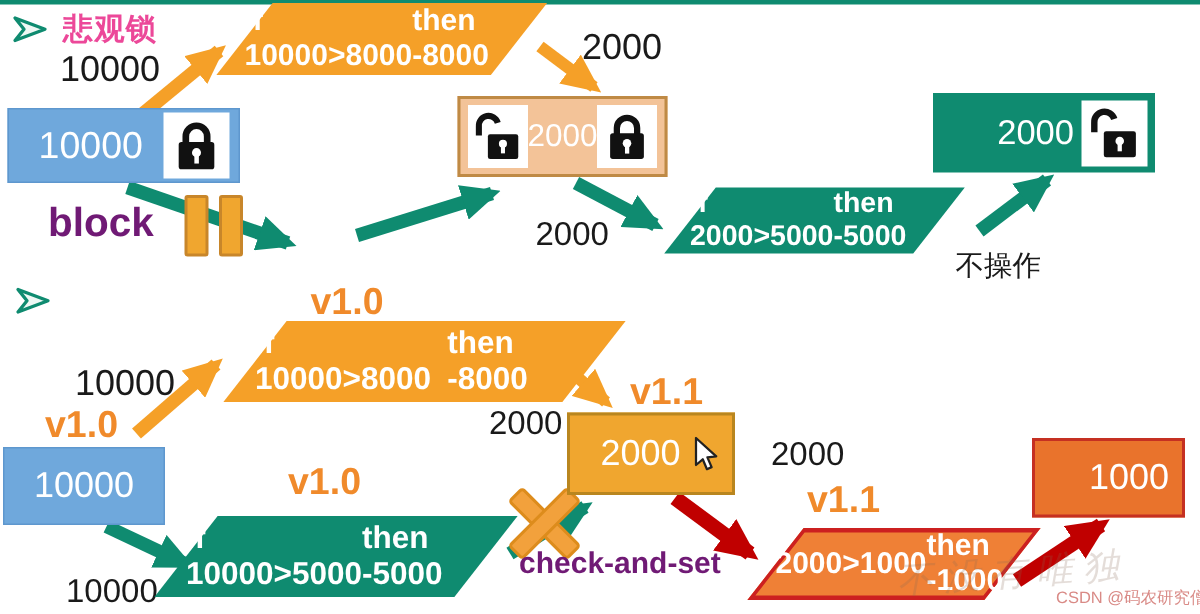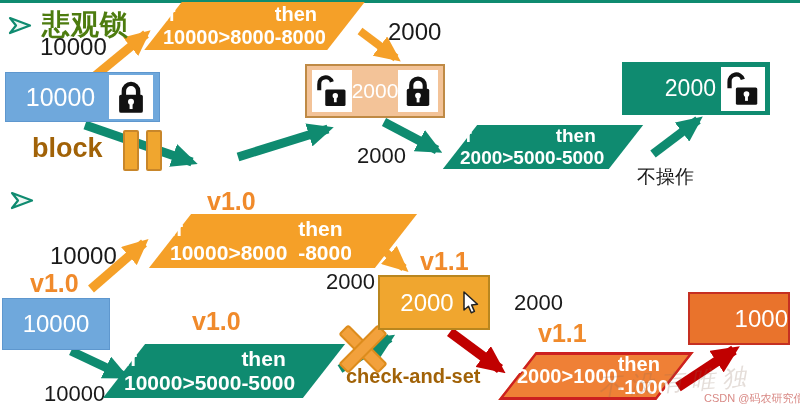--- a/index.html
+++ b/index.html
@@ -3,41 +3,41 @@
 <meta charset="utf-8">
 <style>
   html,body{margin:0;padding:0;background:#fff;}
   #canvas{
     position:relative;width:800px;height:409px;overflow:hidden;background:#fff;
     font-family:"Liberation Sans","DejaVu Sans",sans-serif;
   }
   .toprule{position:absolute;left:0;top:0;width:800px;height:3px;background:#0F8B70;}
   
   .sec-title{position:absolute;display:flex;align-items:center;gap:9px;}
-  .sec-title .t{font-size:28px;font-weight:bold;color:#4d7c0f;letter-spacing:1px;}
+  .sec-title .t{font-size:20px;font-weight:bold;color:#ec4899;letter-spacing:1px;}
   
   .num{position:absolute;color:#1a1a1a;font-size:24px;white-space:nowrap;}
   .num.sm{font-size:22px;}
   .vlab{position:absolute;color:#F08A2B;font-weight:bold;font-size:25px;white-space:nowrap;}
-  .redlab{position:absolute;color:#a16207;font-weight:bold;white-space:nowrap;}
+  .redlab{position:absolute;color:#701a75;font-weight:bold;white-space:nowrap;}
   
   .para{position:absolute;}
   .para .bg{position:absolute;left:0;top:0;right:0;bottom:0;transform:skewX(-38deg);}
   .para.orange .bg{background:#F5A028;}
   .para.teal .bg{background:#0F8B70;}
   .para.redorange .bg{background:#EF8036;border:3px solid #CC2020;}
   .para .ptxt{position:relative;width:100%;height:100%;display:flex;flex-direction:row;
     justify-content:center;align-items:center;color:#fff;font-weight:bold;line-height:1.15;}
   
   .box{position:absolute;display:flex;align-items:center;color:#fff;box-sizing:border-box;}
   .box.blue{background:#6FA8DC;border:1px solid #5E97CE;}
   .box.peach{background:#F3C398;border:2px solid #BF8A45;justify-content:space-between;padding:0 5px;}
   .box.tealbox{background:#0F8B70;justify-content:flex-end;padding-right:5px;gap:5px;}
   .box.orangebox{background:#F0A62F;border:2px solid #B9861F;justify-content:center;}
-  .box.finalbox{background:#E9732C;border:2px solid #C53022;justify-content:flex-end;padding-left:36px;}
+  .box.finalbox{background:#E9732C;border:2px solid #C53022;justify-content:flex-start;padding-left:36px;}
   .boxval{font-weight:500;}
   .lockbg{background:#fff;display:flex;align-items:center;justify-content:center;}
   
   .pause{position:absolute;display:flex;gap:7px;}
   .pause i{display:block;width:12px;height:37px;background:#F0A62F;border:2px solid #C8862A;border-radius:2px;}
   
   .xmark{position:absolute;width:52px;height:52px;}
   .xmark i{position:absolute;left:-2px;top:50%;width:56px;height:14px;margin-top:-7px;
     background:#F2A13C;border:2px solid #DD8C1C;border-radius:3px;box-sizing:border-box;}
   .xmark i.x1{transform:rotate(45deg);}

